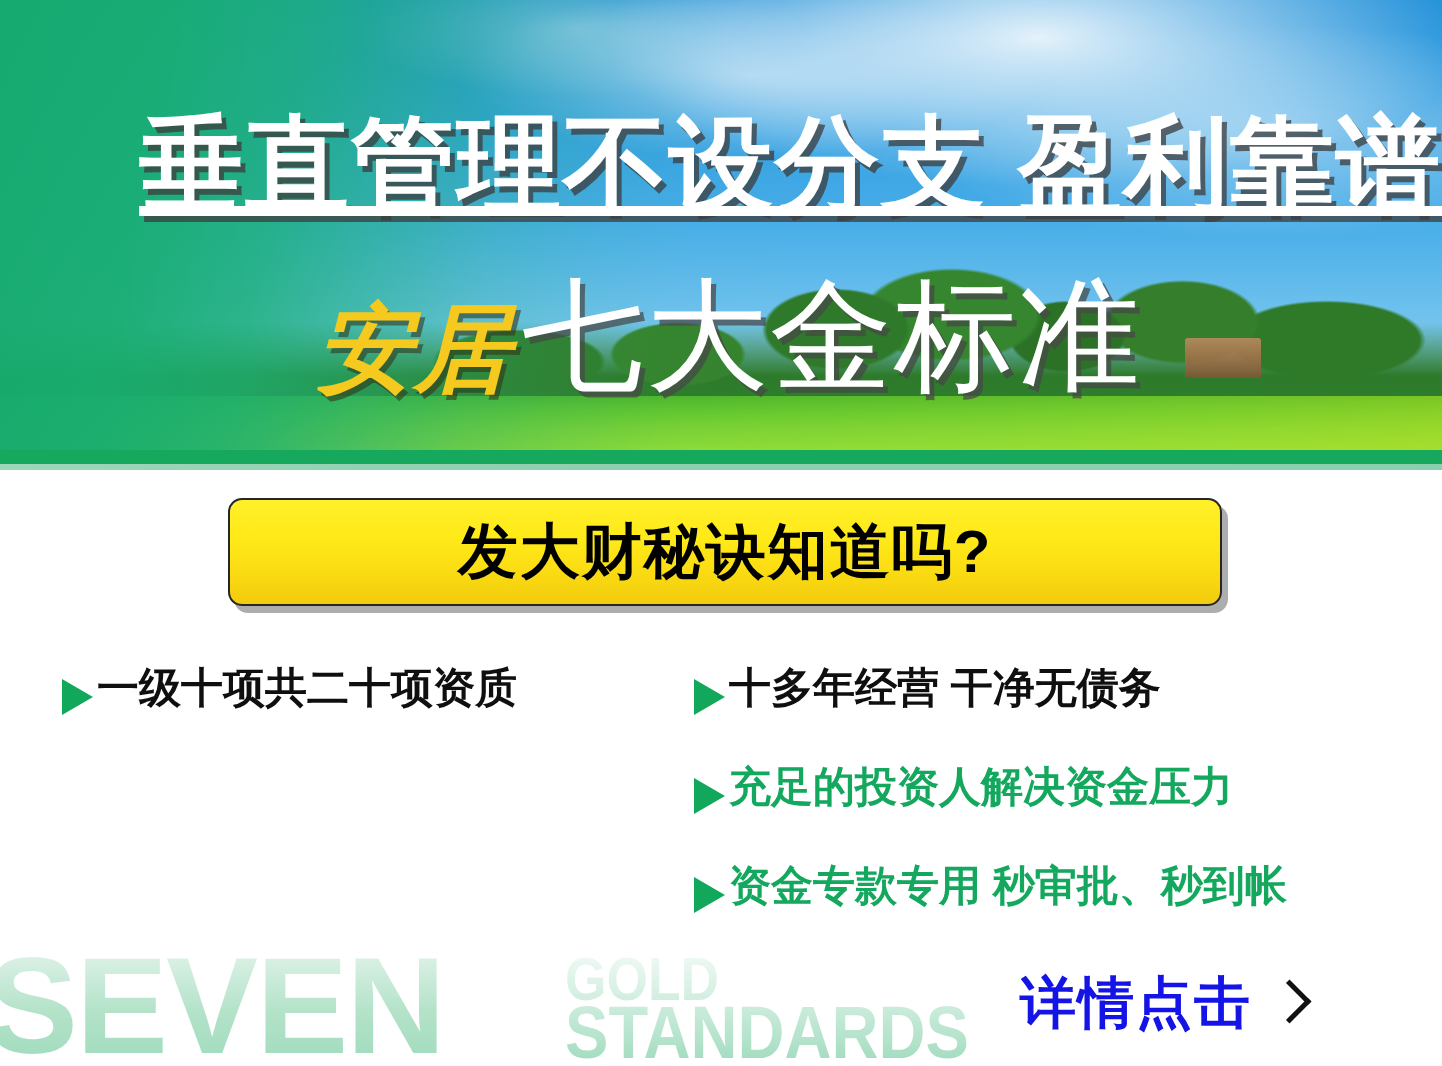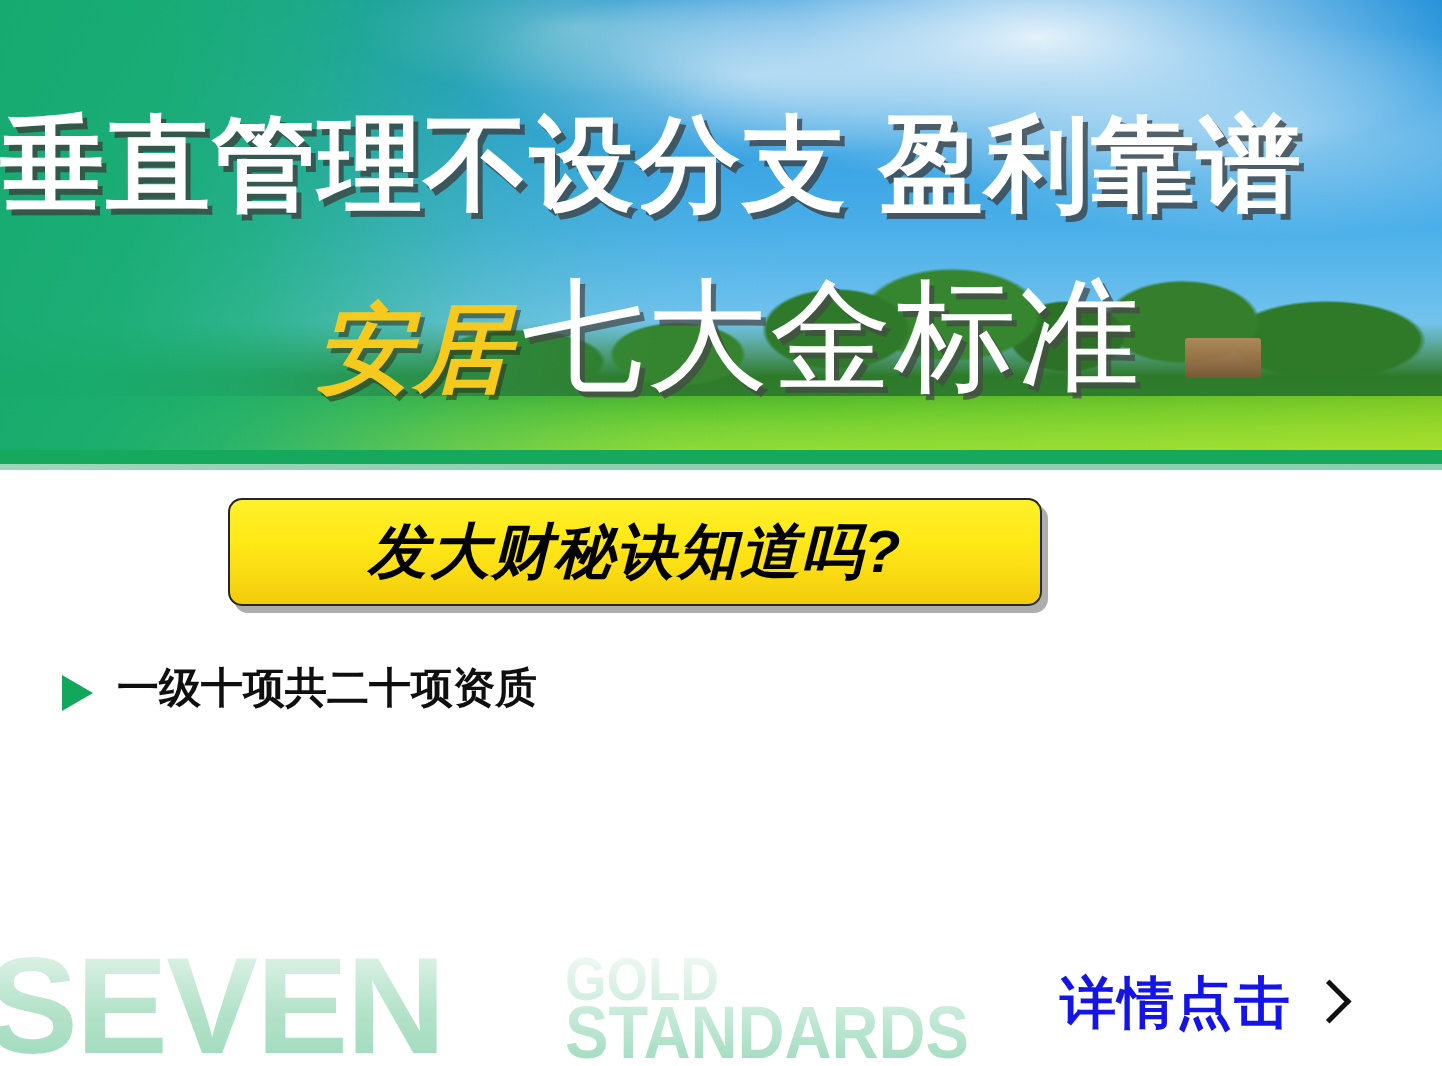--- a/index.html
+++ b/index.html
@@ -102,28 +102,29 @@
     left: 0; right: 0;
     top: 464px;
     height: 6px;
     background: linear-gradient(90deg, #9ed6bb 0%, #8fcfb0 40%, #8ccfae 100%);
   }
 
   .hero-title-1 {
     position: absolute;
     left: 0; right: 0;
     top: 112px;
-    text-align: left;
+    text-align: right;
     font-size: 104px;
     line-height: 1;
     font-weight: bold;
     color: #ffffff;
     letter-spacing: 2px;
     text-shadow: 5px 6px 0 rgba(60,60,60,0.75);
     white-space: nowrap;
+    text-decoration: underline;
   }
   .hero-title-2 {
     position: absolute;
     left: 0; right: 0;
     top: 275px;
     text-align: center;
     line-height: 1;
     white-space: nowrap;
   }
   .hero-title-2 .brand {
@@ -142,21 +143,21 @@
     color: #ffffff;
     letter-spacing: 2px;
     text-shadow: 5px 6px 0 rgba(70,70,70,0.72);
     margin-left: 10px;
   }
 
   
   .promo-wrap {
     position: absolute;
     left: 228px; top: 498px;
-    width: 814px; height: 108px; font-style: italic;
+    width: 994px; height: 108px;
   }
   .promo-bar {
     position: absolute;
     inset: 0;
     background: linear-gradient(180deg, #FFF02A 0%, #FFEA18 36%, #FBDD13 66%, #F2CB0D 100%);
     border: 2px solid #262626;
     border-radius: 14px;
     box-shadow: 6px 7px 0 rgba(0,0,0,0.32);
     display: flex;
     align-items: center;
@@ -177,22 +178,22 @@
     left: 0; top: 662px;
     width: 1442px;
     height: 330px;
   }
   .col { position: absolute; top: 0; }
   .col-left  { left: 62px;  width: 640px; }
   .col-right { left: 694px; width: 730px; }
 
   .feature {
     display: flex;
-    align-items: center;
-    gap: 24px;
+    align-items: flex-end;
+    gap: 4px;
     margin-bottom: 26px;
   }
   .marker {
     flex: none;
     width: 0; height: 0;
     border-left: 31px solid #12A85B;
     border-top: 18px solid transparent;
     border-bottom: 18px solid transparent;
     margin-top: 10px;
   }
@@ -256,21 +257,21 @@
     transform-origin: left top;
     background: linear-gradient(180deg, rgba(175,225,200,0.55) 0%, rgba(140,212,176,0.85) 100%);
     -webkit-background-clip: text;
     background-clip: text;
     color: transparent;
   }
 
   
   .cta {
     position: absolute;
-    left: 1060px; top: 975px;
+    left: 1020px; top: 975px;
     display: flex;
     align-items: center;
     gap: 22px;
     cursor: pointer;
   }
   .cta-text {
     font-size: 56px;
     font-weight: bold;
     color: #1414E6;
     letter-spacing: 2px;
@@ -320,20 +321,44 @@
         <div class="marker"></div>
         <div class="feature-text">
           <div>一级十项共二十项资质</div>
         </div>
       </div>
 
 
 
     </div>
 
+    <div class="col col-right">
+
+      <div class="feature f-right-1">
+        <div class="marker"></div>
+        <div class="feature-text">
+          <div>十多年经营  干净无债务</div>
+        </div>
+      </div>
+
+      <div class="feature f-right-2">
+        <div class="marker"></div>
+        <div class="feature-text green">
+          <div>充足的投资人解决资金压力</div>
+        </div>
+      </div>
+
+      <div class="feature">
+        <div class="marker"></div>
+        <div class="feature-text green">
+          <div>资金专款专用  秒审批、秒到帐</div>
+        </div>
+      </div>
+
+    </div>
 
   </div>
 
   <div class="watermark">
     <div class="wm-seven">SEVEN</div>
     <div class="wm-gold">GOLD</div>
     <div class="wm-standards">STANDARDS</div>
   </div>
 
   <div class="cta">

